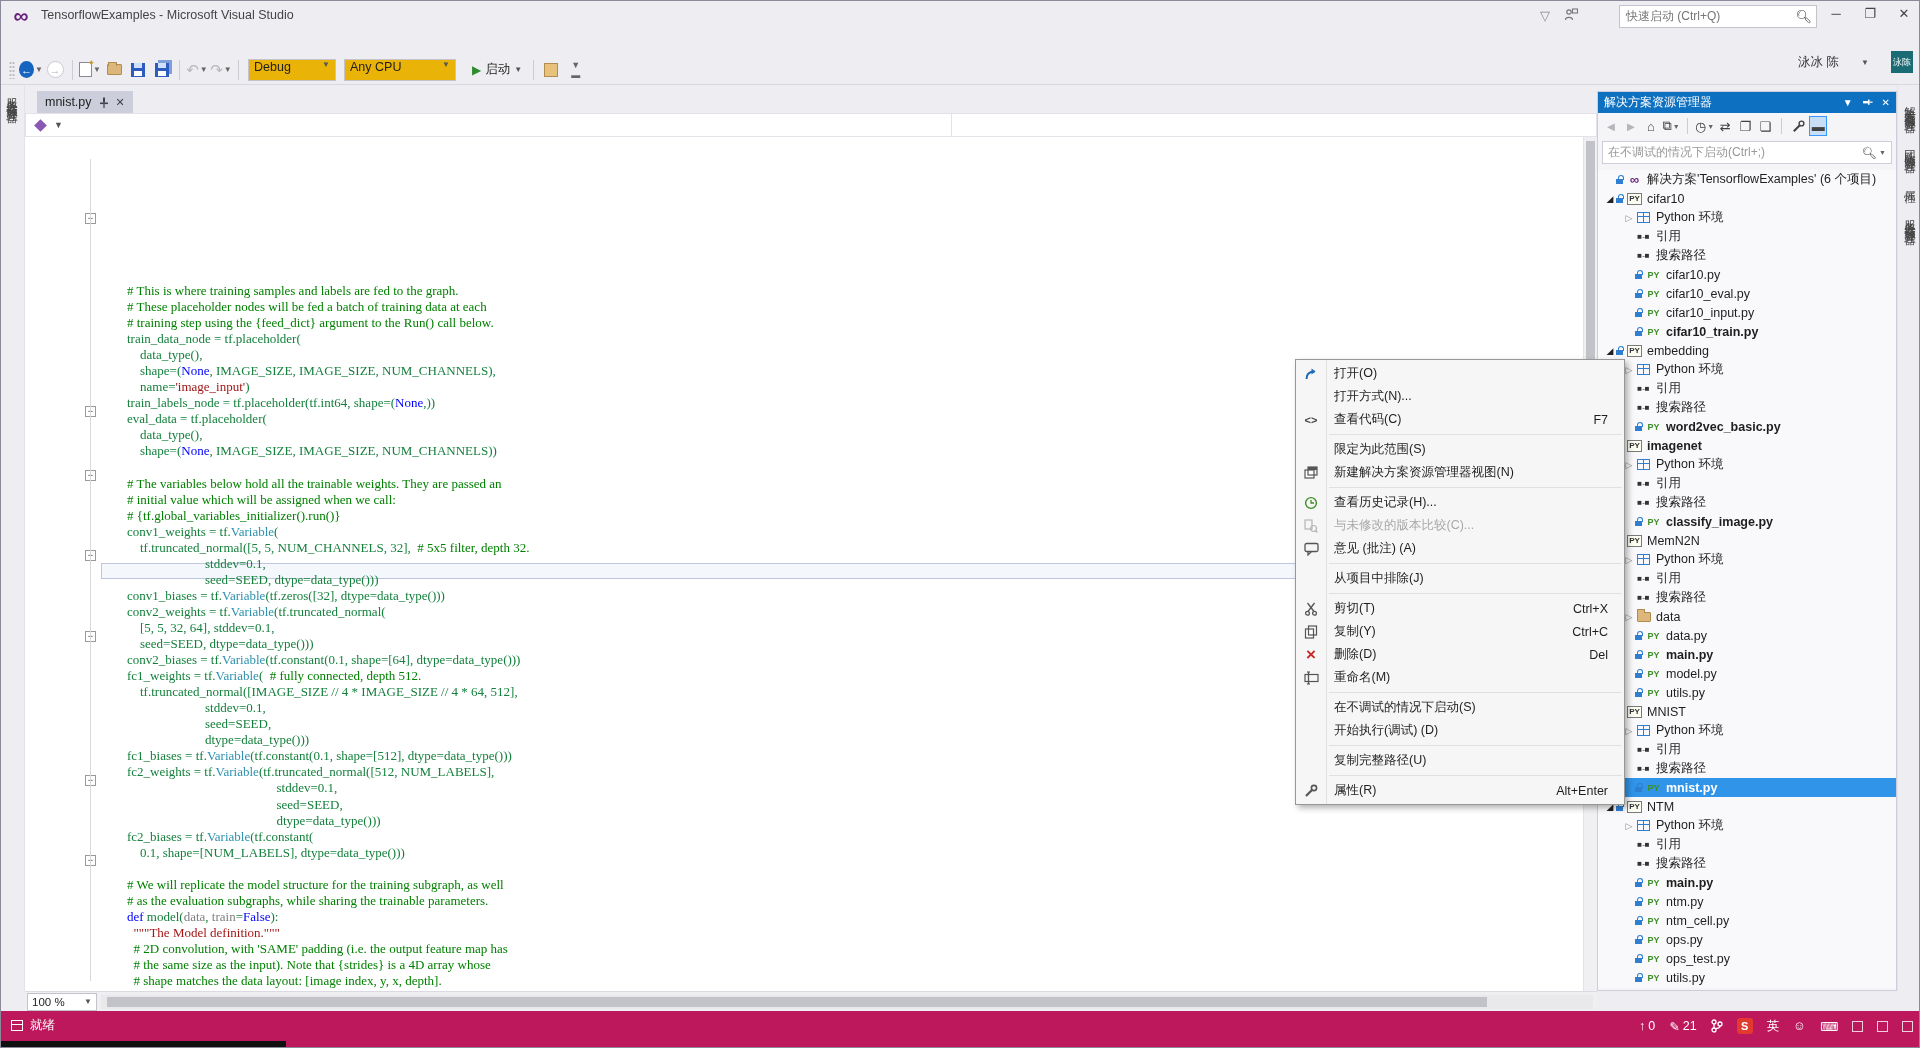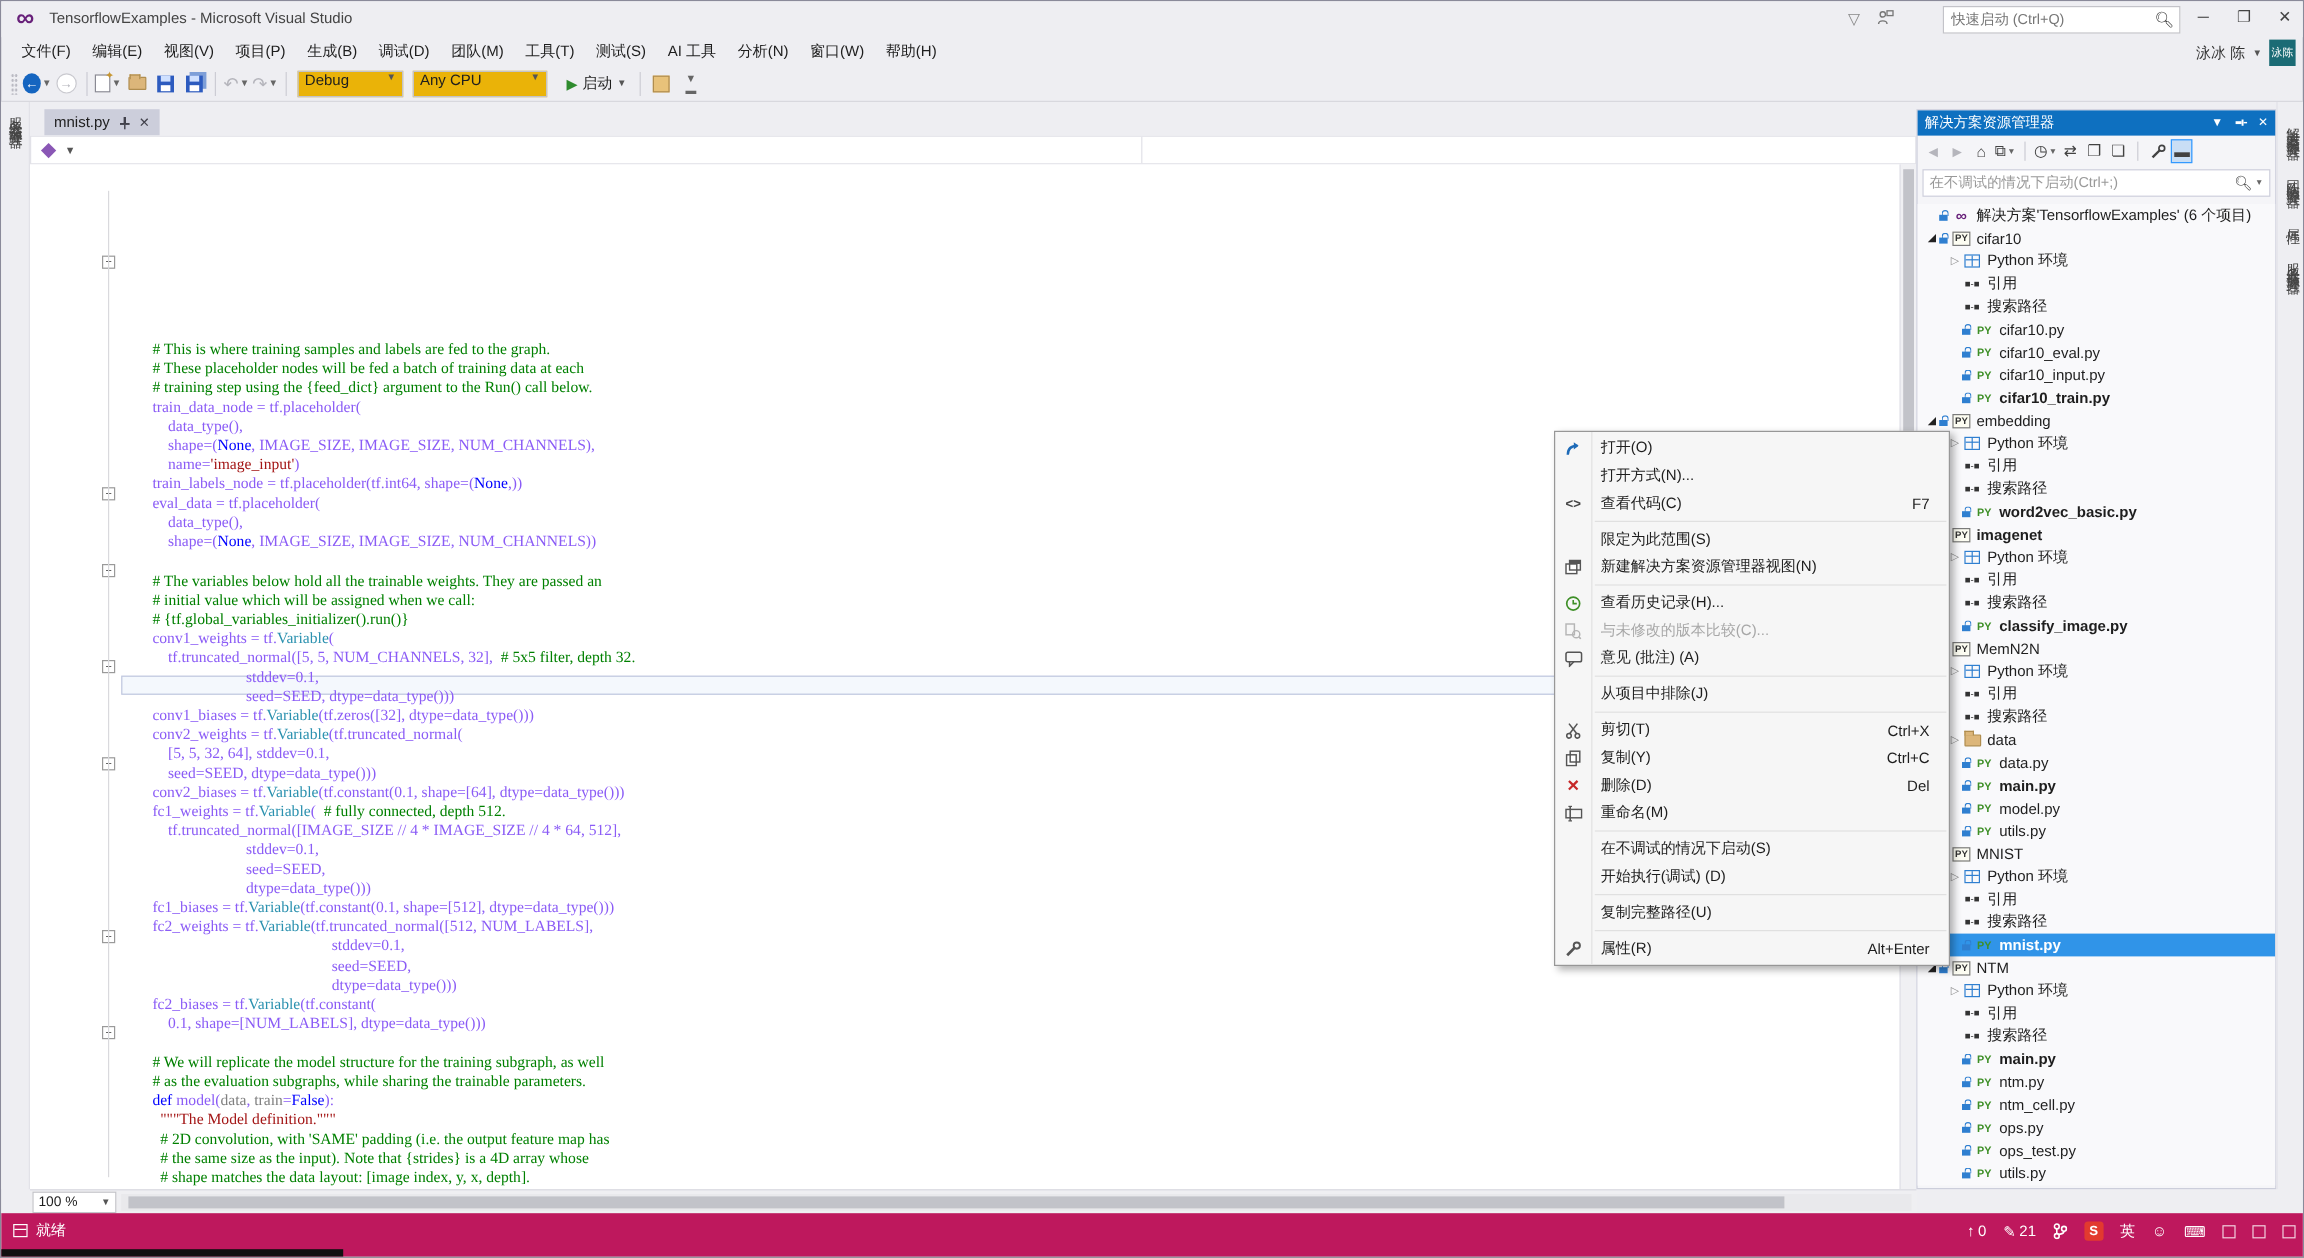--- a/index.html
+++ b/index.html
@@ -13,21 +13,21 @@
   #vs-logo{left:8px;top:3px;width:24px;height:24px;color:#68217A;font-size:21px;font-weight:bold;line-height:24px;text-align:center;}
   #win-title{left:40px;top:7px;color:#444;}
   .tb-ico{top:6px;width:20px;height:18px;color:#888;font-size:13px;text-align:center;line-height:18px;}
   #quick-launch{left:1618px;top:4px;width:198px;height:23px;background:#fff;border:1px solid #C3C3C9;display:flex;align-items:center;padding:0 4px 0 6px;}
   #quick-launch .ph{color:#767676;flex:1;font-size:12px;}
   #quick-launch .mag{color:#3d3d3d;font-size:13px;}
   .win-btn{top:0;width:34px;height:26px;text-align:center;line-height:26px;color:#444;font-size:13px;}
   
   #menubar{left:0;top:30px;width:1540px;height:24px;display:flex;align-items:center;padding-left:8px;}
   .menu-item{padding:3px 9px;color:#1e1e1e;white-space:nowrap;}
-  #user-area{top:31px;right:6px;height:24px;display:flex;align-items:center;gap:6px;}
+  #user-area{top:49px;right:6px;height:24px;display:flex;align-items:center;gap:22px;}
   #user-name{color:#333;}
   #avatar{width:22px;height:22px;background:#1B6B75;color:#fff;font-size:9px;display:flex;align-items:center;justify-content:center;}
   
   #toolbar{left:0;top:54px;width:1920px;height:30px;display:flex;align-items:center;padding-left:4px;border-bottom:1px solid #D8D8DE;}
   .grip{width:6px;height:18px;background-image:radial-gradient(circle,#b9b9c2 1px,transparent 1.2px);background-size:3px 4px;margin:0 4px;}
   .tbtn{width:24px;height:24px;display:flex;align-items:center;justify-content:center;position:relative;}
   .tbtn .dd{font-size:8px;color:#666;margin-left:1px;}
   .circle-btn{width:17px;height:17px;border-radius:50%;display:flex;align-items:center;justify-content:center;font-size:11px;}
   .back{background:#1565C0;color:#fff;}
   .fwd{background:#fff;border:1px solid #c9c9cf;color:#b5b5bc;}
@@ -63,21 +63,21 @@
   #nav-main-icon{width:9px;height:9px;background:#8A57B5;transform:rotate(45deg);margin-right:9px;}
   #nav-left .lbl{flex:1;}
   #nav-left .dd{font-size:9px;color:#555;}
   #code-area{left:24px;top:136px;width:1558px;height:854px;background:#fff;overflow:hidden;}
   #fold-gutter{left:84px;top:136px;width:17px;height:854px;}
   #fold-line{left:89px;top:158px;width:1px;height:822px;background:#D9D9DD;}
   .fold-box{position:absolute;left:0;width:11px;height:11px;background:#fff;border:1px solid #9a9a9a;color:#333;
             font-size:9px;line-height:9px;text-align:center;}
   #code{position:absolute;left:102px;top:146px;font-family:Liberation Serif, serif;
         font-size:13px;line-height:16.05px;white-space:pre;}
-  .tk-c{color:#008000;} .tk-k{color:#0000FF;} .tk-s{color:#A31515;} .tk-t{color:#2B91AF;} .tk-p{color:#808080;} .tk-n{color:#8b5cf6;margin-top:38px;}
+  .tk-c{color:#008000;} .tk-k{color:#0000FF;} .tk-s{color:#A31515;} .tk-t{color:#2B91AF;} .tk-p{color:#808080;} .tk-n{color:#15803d;margin-top:38px;}
   #cur-line{left:100px;top:562px;width:1470px;height:16px;border:1px solid #BFC6DE;background:#F4F8FD;z-index:0;}
   #vscroll{left:1582px;top:136px;width:14px;height:854px;background:#F0F0F3;border-left:1px solid #E2E2E8;}
   #vthumb{left:2px;top:4px;width:9px;height:260px;background:#C2C3C9;}
   
   #hscroll-row{left:24px;top:990px;width:1572px;height:20px;background:#EFEFF2;border-top:1px solid #DADAE0;display:flex;align-items:center;}
   #zoom-combo{width:70px;height:18px;background:#fff;border:1px solid #C3C3C9;margin-left:2px;display:flex;align-items:center;padding:0 4px;}
   #zoom-combo .lbl{flex:1;font-size:11.5px;}
   #zoom-combo .dd{font-size:8px;color:#555;}
   #htrack{flex:1;height:14px;margin:0 4px;background:#E9E9EC;position:relative;}
   #hthumb{position:absolute;left:6px;top:2px;width:1380px;height:10px;background:#C2C3C9;}
@@ -153,35 +153,20 @@
     </div>
     <div id="quick-launch" class="abs">
       <span class="ph">快速启动 (Ctrl+Q)</span>
       <span class="mag">🔍︎</span>
     </div>
     <div class="abs win-btn" style="right:68px;">─</div>
     <div class="abs win-btn" style="right:34px;">❐</div>
     <div class="abs win-btn" style="right:0;">✕</div>
   </div>
 
-  <div id="menubar" class="abs">
-      <span class="menu-item">文件(F)</span>
-      <span class="menu-item">编辑(E)</span>
-      <span class="menu-item">视图(V)</span>
-      <span class="menu-item">项目(P)</span>
-      <span class="menu-item">生成(B)</span>
-      <span class="menu-item">调试(D)</span>
-      <span class="menu-item">团队(M)</span>
-      <span class="menu-item">工具(T)</span>
-      <span class="menu-item">测试(S)</span>
-      <span class="menu-item">AI 工具</span>
-      <span class="menu-item">分析(N)</span>
-      <span class="menu-item">窗口(W)</span>
-      <span class="menu-item">帮助(H)</span>
-    </div>
   <div id="user-area" class="abs">
     <span id="user-name">泳冰 陈</span>
     <span style="font-size:8px;color:#555;">▼</span>
     <span id="avatar">泳陈</span>
   </div>
 
   <div id="toolbar" class="abs">
     <div class="grip"></div>
     <div class="tbtn">
         <span class="circle-btn back">←</span>

